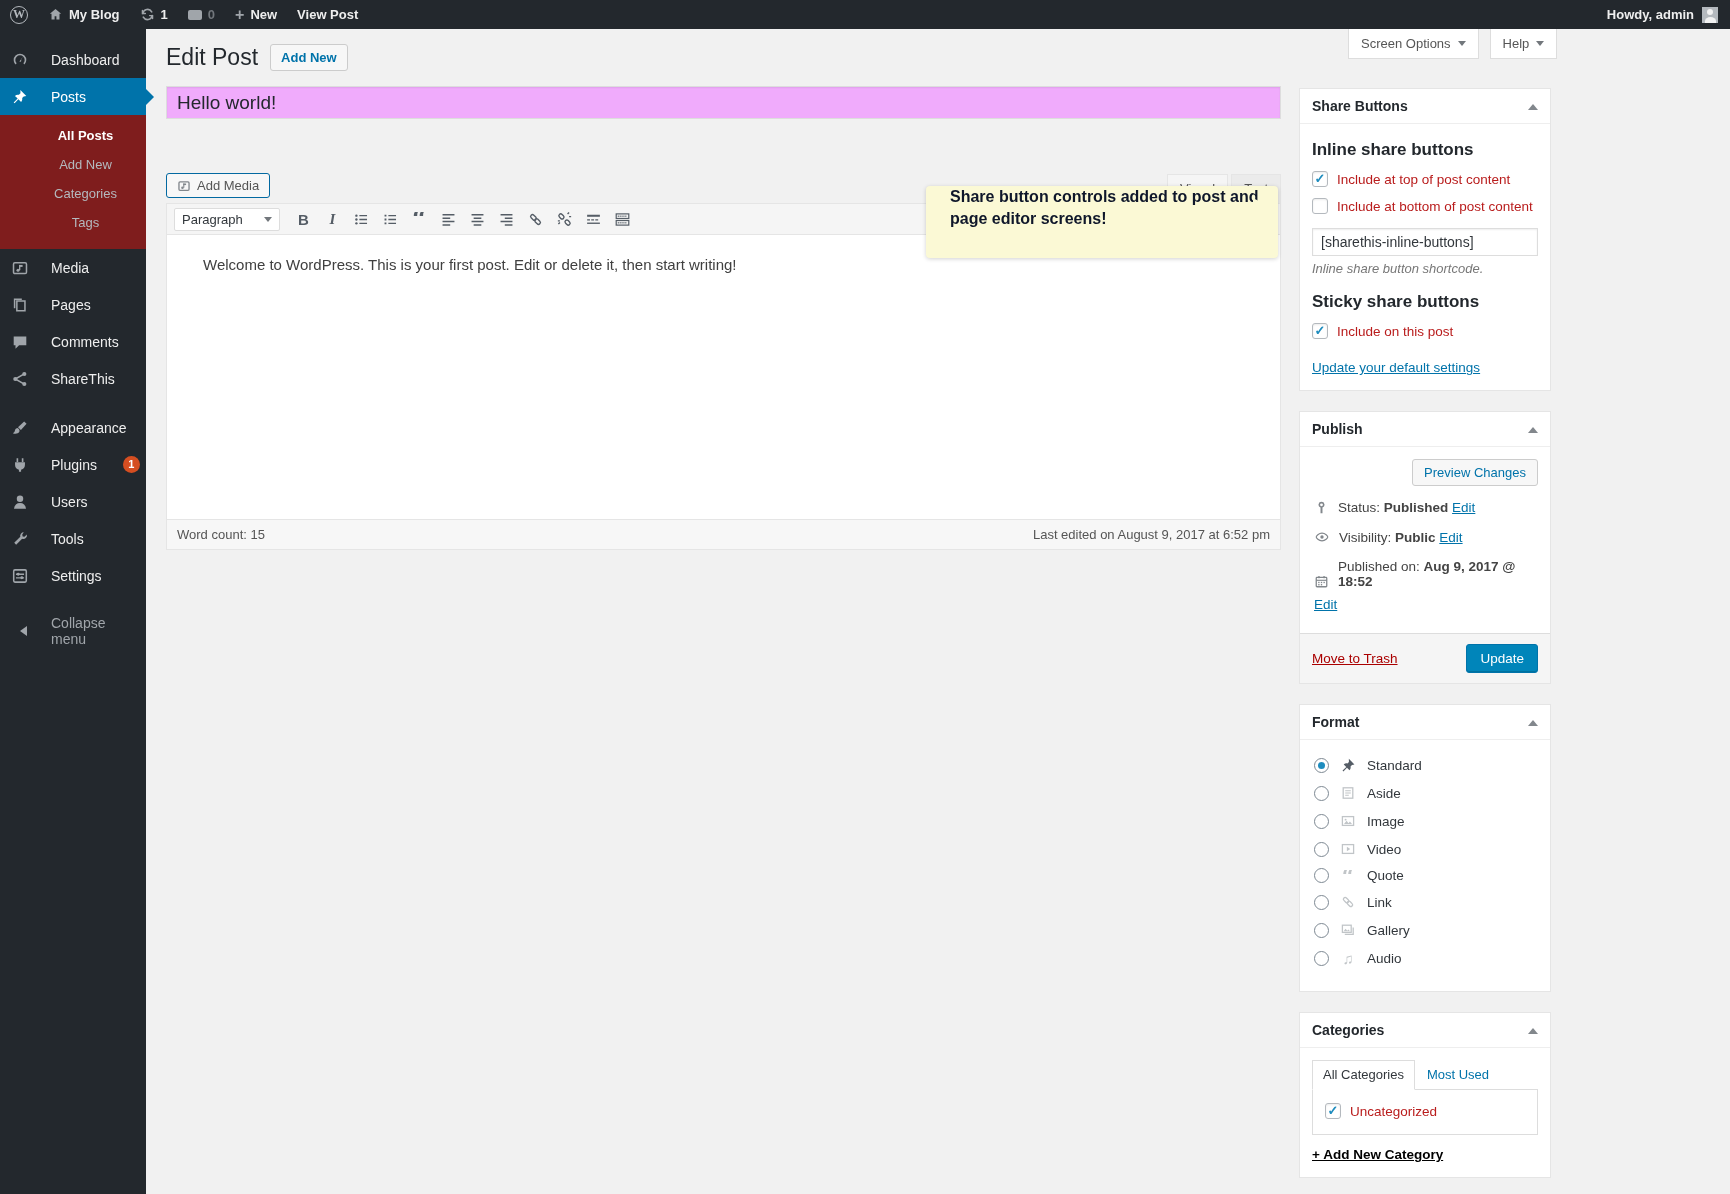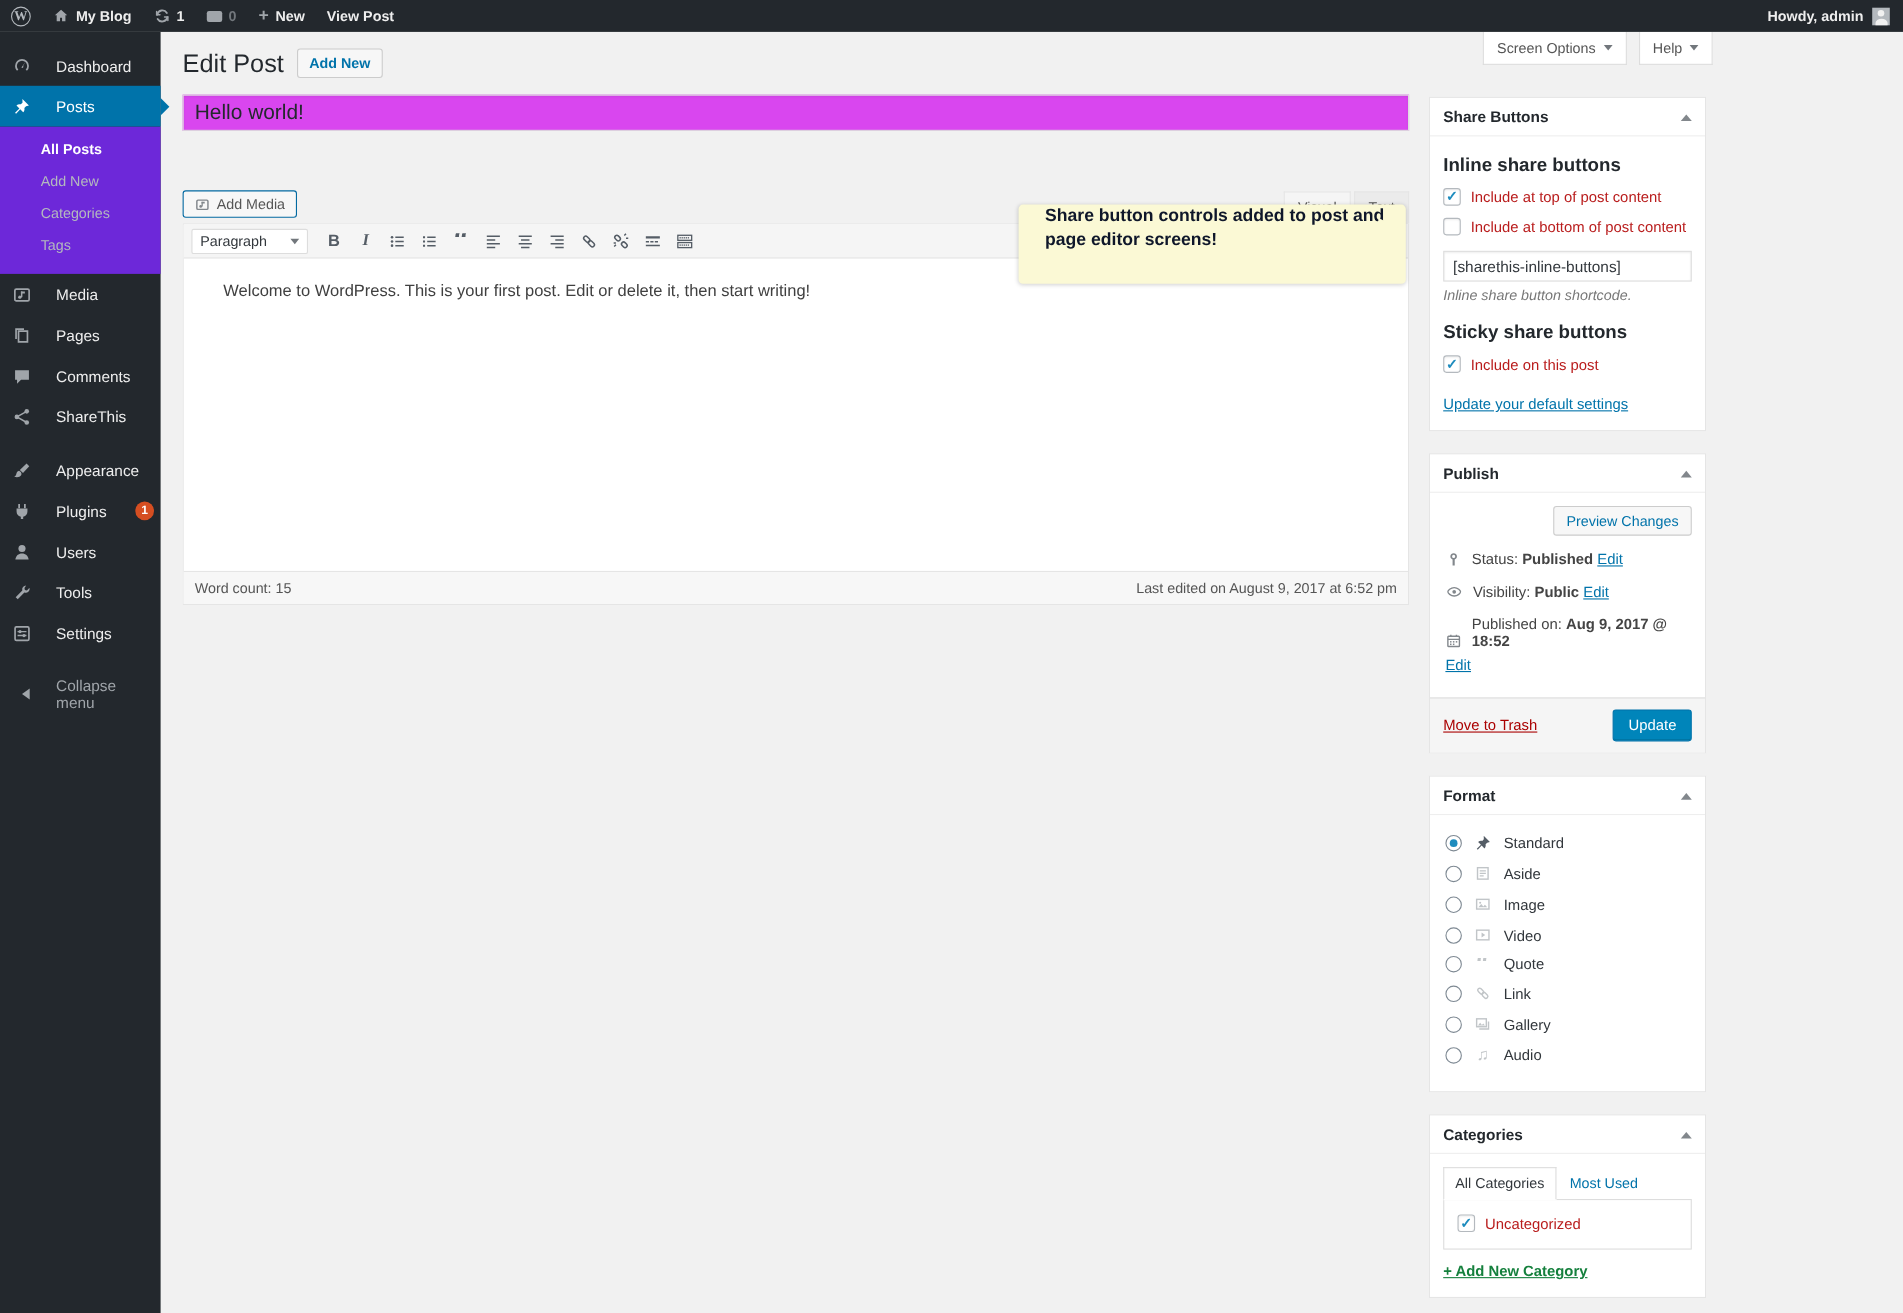--- a/index.html
+++ b/index.html
@@ -27,42 +27,42 @@
   .avatar::after { content:""; position:absolute; top:10px; left:2.5px; width:11px; height:8px; border-radius:50% 50% 0 0; background:#f1f1f1; }
 
   
   .sidebar { position:absolute; top:29px; left:0; width:146px; bottom:0; background:#23282d; color:#eee; z-index:50; padding-top:12px; }
   .menu-item { display:flex; align-items:center; gap:22px; padding:9px 8px 9px 10px; font-size:14px; color:#eee; cursor:pointer; position:relative; }
   .mi-icon { width:19px; height:19px; color:#a0a5aa; display:inline-flex; flex:none; align-items:center; justify-content:center; }
   .menu-item.active { background:#0073aa; color:#fff; }
   .menu-item.active .mi-icon { color:#fff; }
   .menu-item.active::after { content:""; position:absolute; right:-16px; top:50%; margin-top:-8px;
     border:8px solid transparent; border-left-color:#0073aa; }
-  .submenu { background:#6d28d9; padding:6px 0 12px; }
+  .submenu { background:#7f1d1d; padding:6px 0 12px;text-align:center; }
   .submenu-item { padding:7px 12px 7px 37px; font-size:13px; color:#b4b9be; cursor:pointer; }
   .submenu-item.current { color:#fff; font-weight:bold; }
   .menu-gap { height:12px; }
   .badge { display:inline-block; min-width:17px; height:17px; border-radius:50%; background:#d54e21; color:#fff;
     font-size:11px; line-height:17px; text-align:center; margin-left:4px; font-weight:bold; }
   .collapse-tri { width:0; height:0; border:5px solid transparent; border-right:7px solid #a0a5aa; margin-left:3px; }
 
   
   .screen-links { position:absolute; top:29px; left:1348px; display:flex; gap:11px; z-index:20; }
   .screen-link { background:#fff; border:1px solid #ddd; border-top:none; padding:7px 12px; color:#555;
     font-size:13px; display:flex; align-items:center; gap:7px; cursor:pointer; }
   .tri-down { width:0; height:0; border:4px solid transparent; border-top:5px solid #72777c; margin-top:4px; }
 
   
   .page-head { position:absolute; left:166px; top:44px; display:flex; align-items:center; gap:12px; }
   .page-title { font-size:23px; font-weight:400; color:#23282d; }
   .btn-add-new { background:#f7f7f7; border:1px solid #ccc; border-radius:3px; color:#0073aa; font-size:13px;
     font-weight:bold; padding:5px 10px; cursor:pointer; }
 
   .title-input { position:absolute; left:166px; top:86px; width:1115px; height:33px; border:1px solid #ddd;
-    background:#d946ef; font-size:19px; color:#23282d; padding:0 10px; font-family:"Liberation Sans",sans-serif;
+    background:#f0abfc; font-size:19px; color:#23282d; padding:0 10px; font-family:"Liberation Sans",sans-serif;
     box-shadow:inset 0 1px 2px rgba(0,0,0,.07); }
 
   
   .editor { position:absolute; left:166px; top:167px; width:1115px; }
   .editor-tools { display:flex; justify-content:space-between; align-items:flex-end; height:36px; }
   .btn-add-media { background:#f7f7f7; border:1px solid #0369a1; border-radius:3px; color:#555; font-size:13px;
     padding:4px 10px; display:flex; align-items:center; gap:6px; cursor:pointer; margin-bottom:5px; }
   .btn-add-media .ico { color:#82878c; display:inline-flex; }
   .editor-tabs { display:flex; gap:3px; }
   .ed-tab { padding:6px 12px 7px; font-size:13px; color:#555; border:1px solid #e5e5e5; border-bottom:none; cursor:pointer; }
@@ -127,21 +127,21 @@
   .fmt-ico { width:18px; height:18px; display:inline-flex; align-items:center; justify-content:center; color:#c1c5c8; flex:none; }
   .fmt-ico.dark { color:#555d66; }
   .g-note { font-size:15px; line-height:1; }
   .g-quote-sm { font-family:"DejaVu Serif",serif; font-weight:bold; font-size:22px; line-height:8px; height:12px; overflow:hidden; }
 
   .cat-tabs { display:flex; align-items:flex-end; margin-top:6px; position:relative; z-index:2; }
   .cat-tab-active { background:#fff; border:1px solid #ddd; border-bottom:1px solid #fff; padding:6px 10px 7px;
     font-size:13px; color:#32373c; margin-bottom:-1px; cursor:pointer; }
   .cat-tab-link { padding:6px 12px 7px; font-size:13px; color:#0073aa; cursor:pointer; }
   .cat-box { border:1px solid #ddd; background:#fff; padding:13px 12px 15px; }
-  .add-cat { color:#15803d; text-decoration:underline; font-weight:bold; font-size:13.5px; display:inline-block; margin-top:12px; cursor:pointer; }
+  .add-cat { color:#000000; text-decoration:underline; font-weight:bold; font-size:13.5px; display:inline-block; margin-top:12px; cursor:pointer; }
 </style>
 </head>
 <body>
 
 <div class="canvas">
 
   <div class="admin-bar">
     <div class="ab-left">
       <div class="ab-item">
         <span class="wp-logo">W</span>

